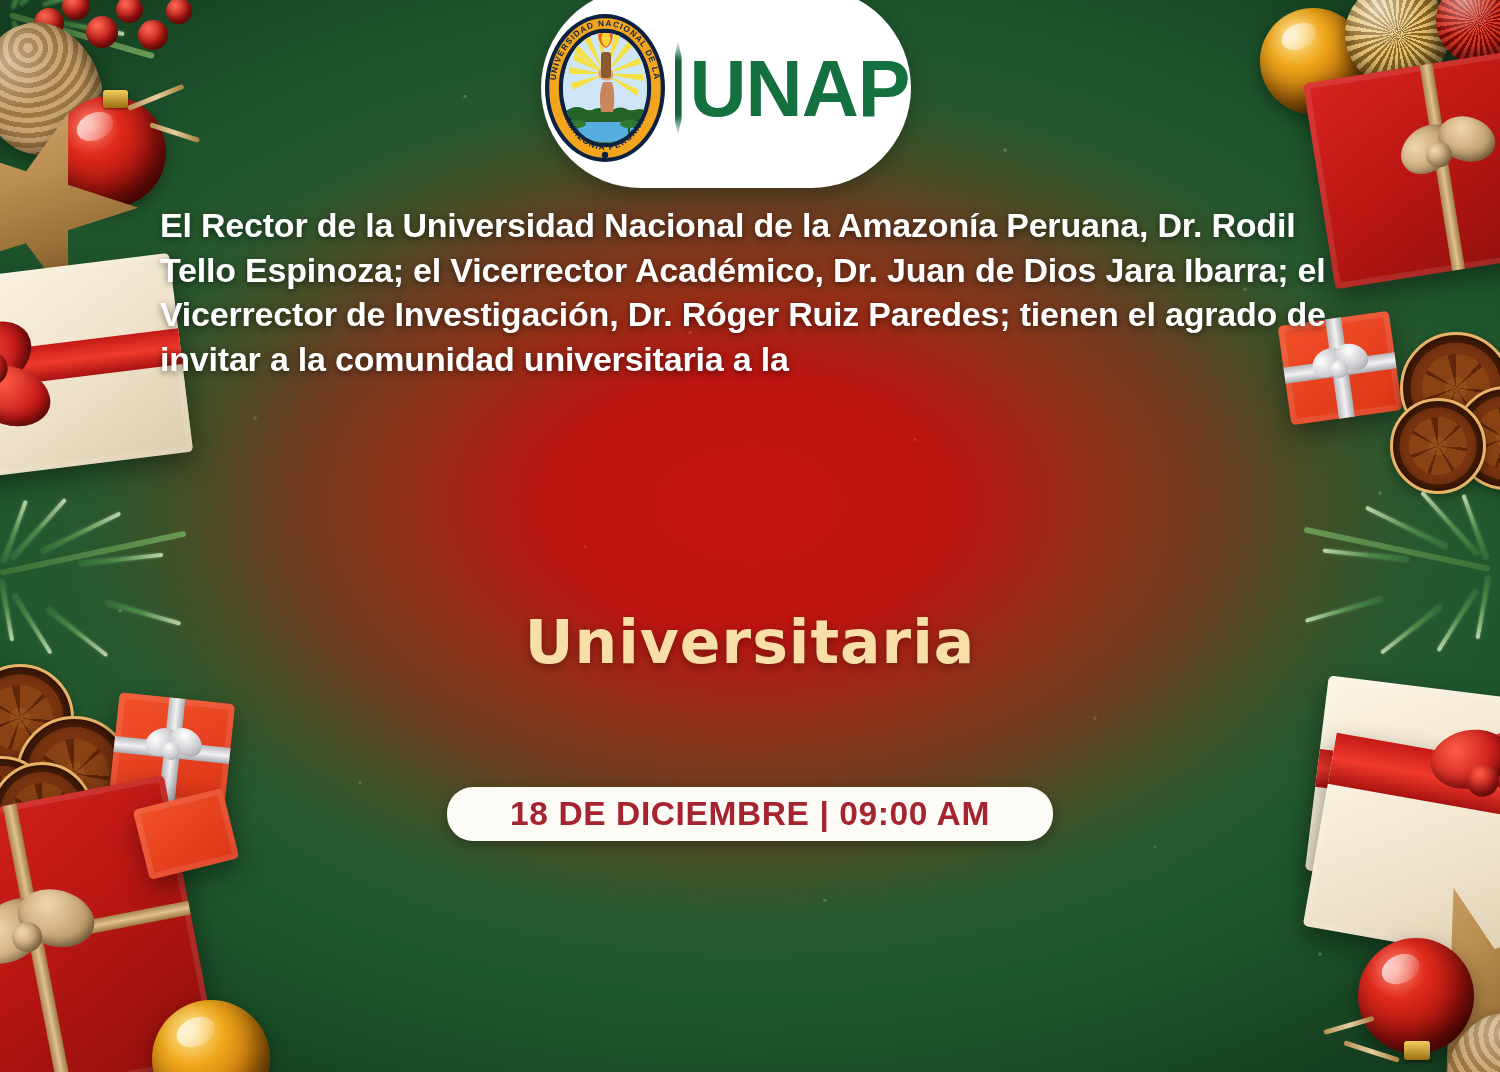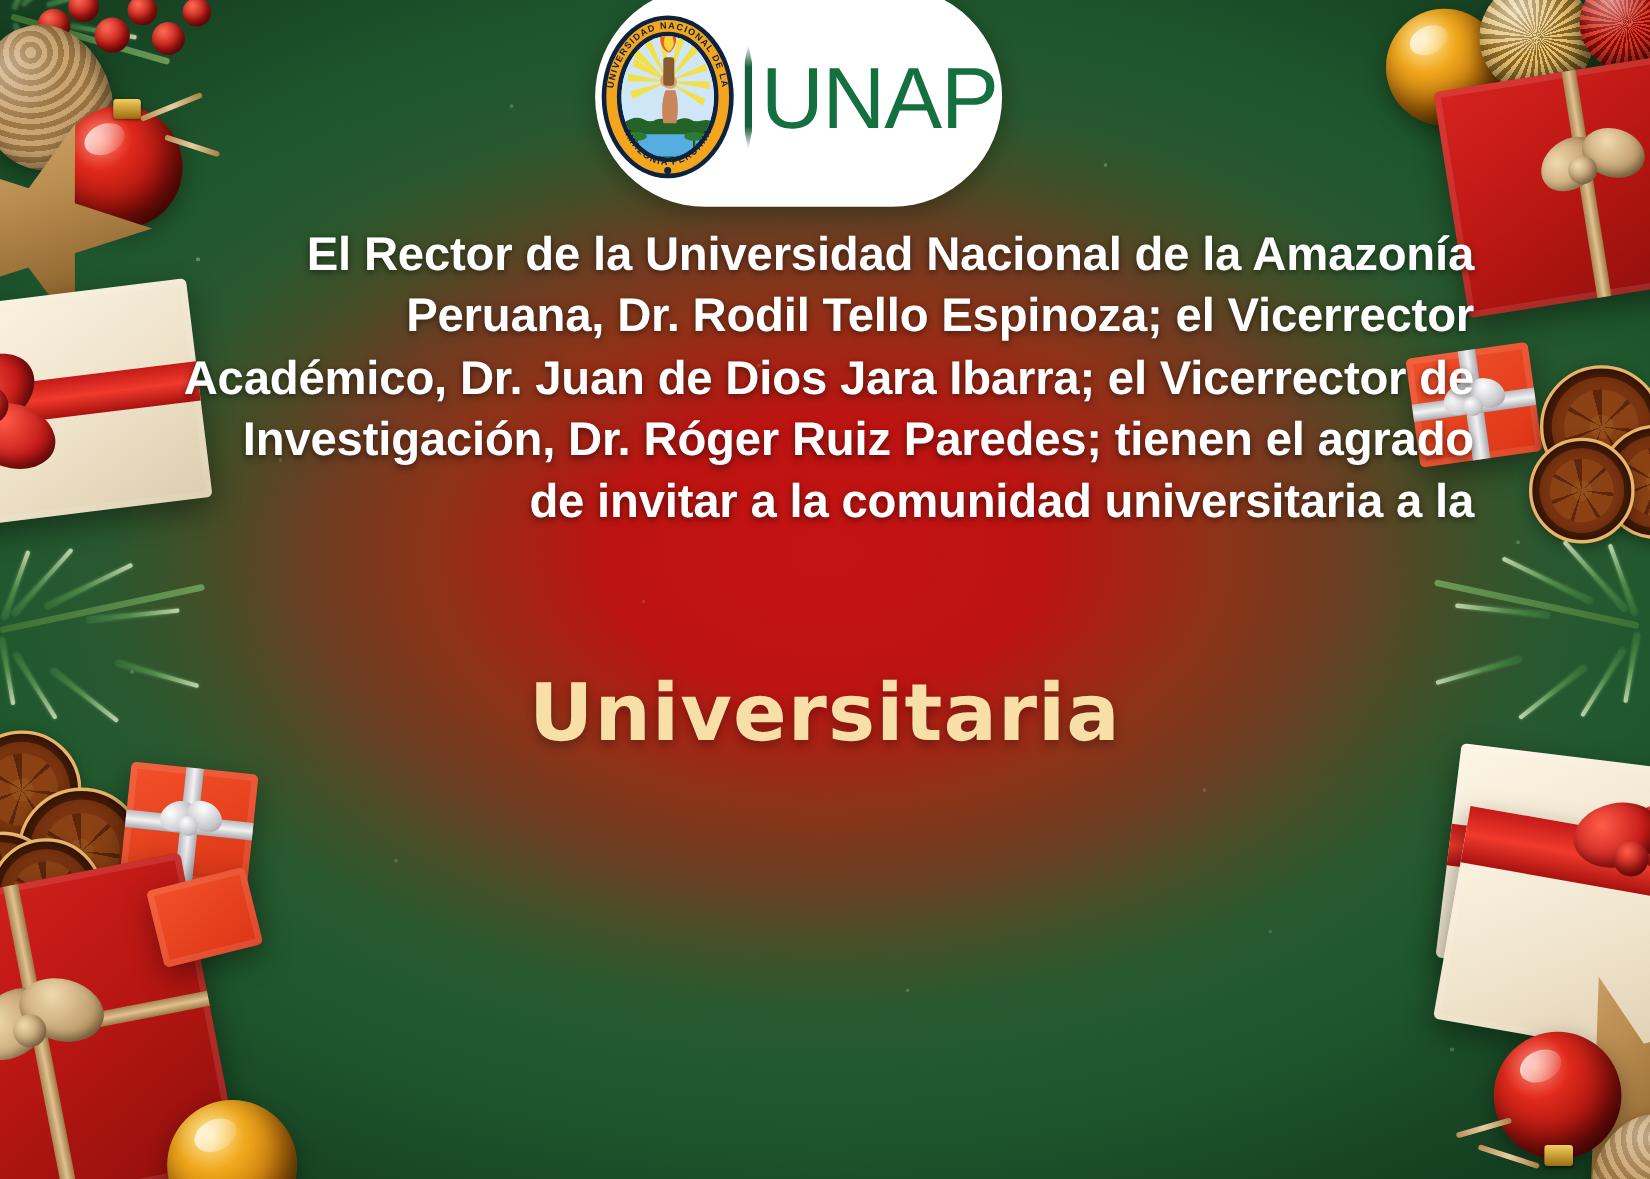--- a/index.html
+++ b/index.html
@@ -170,44 +170,44 @@
     position:absolute; left:541px; top:-12px;
     width:370px; height:200px;
     background:#ffffff; border-radius:100px;
     box-shadow:0 5px 20px rgba(0,0,0,.30);
     display:flex; align-items:center; justify-content:center; gap:8px;
   }
   .seal{ width:124px; height:152px; flex:none; }
   .logo-div{ width:7px; height:96px; flex:none;
     background:linear-gradient(180deg, rgba(22,96,58,0) 0%, #15603a 22%, #15603a 78%, rgba(22,96,58,0) 100%);
     clip-path:polygon(50% 0%,100% 18%,100% 82%,50% 100%,0% 82%,0% 18%); }
-  .logo-word{ font-size:79px; font-weight:normal; color:#15703f; letter-spacing:-1px;
+  .logo-word{ font-size:79px; font-weight:bold; color:#15703f; letter-spacing:-1px;
     font-family:"Liberation Sans", sans-serif; line-height:1; }
 
   .invite{
     position:absolute; left:160px; top:203px; width:1180px;
-    text-align:right; color:#fff;
-    font-size:43px; font-weight:bold; line-height:1.31;
+    text-align:left; color:#fff;
+    font-size:34px; font-weight:bold; line-height:1.31;
     letter-spacing:-.2px;
     text-shadow:0 2px 7px rgba(0,0,0,.52);
   }
 
   .title-main{
     position:absolute; left:0; right:0; top:505px;
     text-align:center; color:#fdfbf4;
     font-family:"Liberation Serif", serif;
     font-weight:bold; font-size:104px; line-height:1;
     letter-spacing:1px;
     text-shadow:0 3px 10px rgba(0,0,0,.38);
   }
   .title-script{
     position:absolute; left:0; right:0; top:612px;
     text-align:center; color:#f8dfa7;
     font-family:"DejaVu Sans", sans-serif;
-    font-weight:bold; font-size:72px; line-height:1;
+    font-weight:bold; font-size:60px; line-height:1;
     letter-spacing:1px;
     text-shadow:0 3px 10px rgba(0,0,0,.32);
   }
 
   .pill{
     position:absolute;
     background:#fdfbf5; border-radius:26px;
     color:#a52430; font-weight:bold;
     display:flex; align-items:center; justify-content:center;
     text-align:center; line-height:1.17;
@@ -465,16 +465,19 @@
 
       <div class="logo-div"></div>
 
       <div class="logo-word">UNAP</div>
     </div>
 
     <div class="invite">El Rector de la Universidad Nacional de la Amazonía Peruana, Dr. Rodil Tello Espinoza; el Vicerrector Académico, Dr. Juan de Dios Jara Ibarra; el Vicerrector de Investigación, Dr. Róger Ruiz Paredes; tienen el agrado de invitar a la comunidad universitaria a la</div>
 
     <div class="title-script">Universitaria</div>
 
+    <div class="pill pill-date">
+      <span>18 DE DICIEMBRE | 09:00 AM</span>
+    </div>
 
 
   </div>
 </div>
 
 </body></html>

